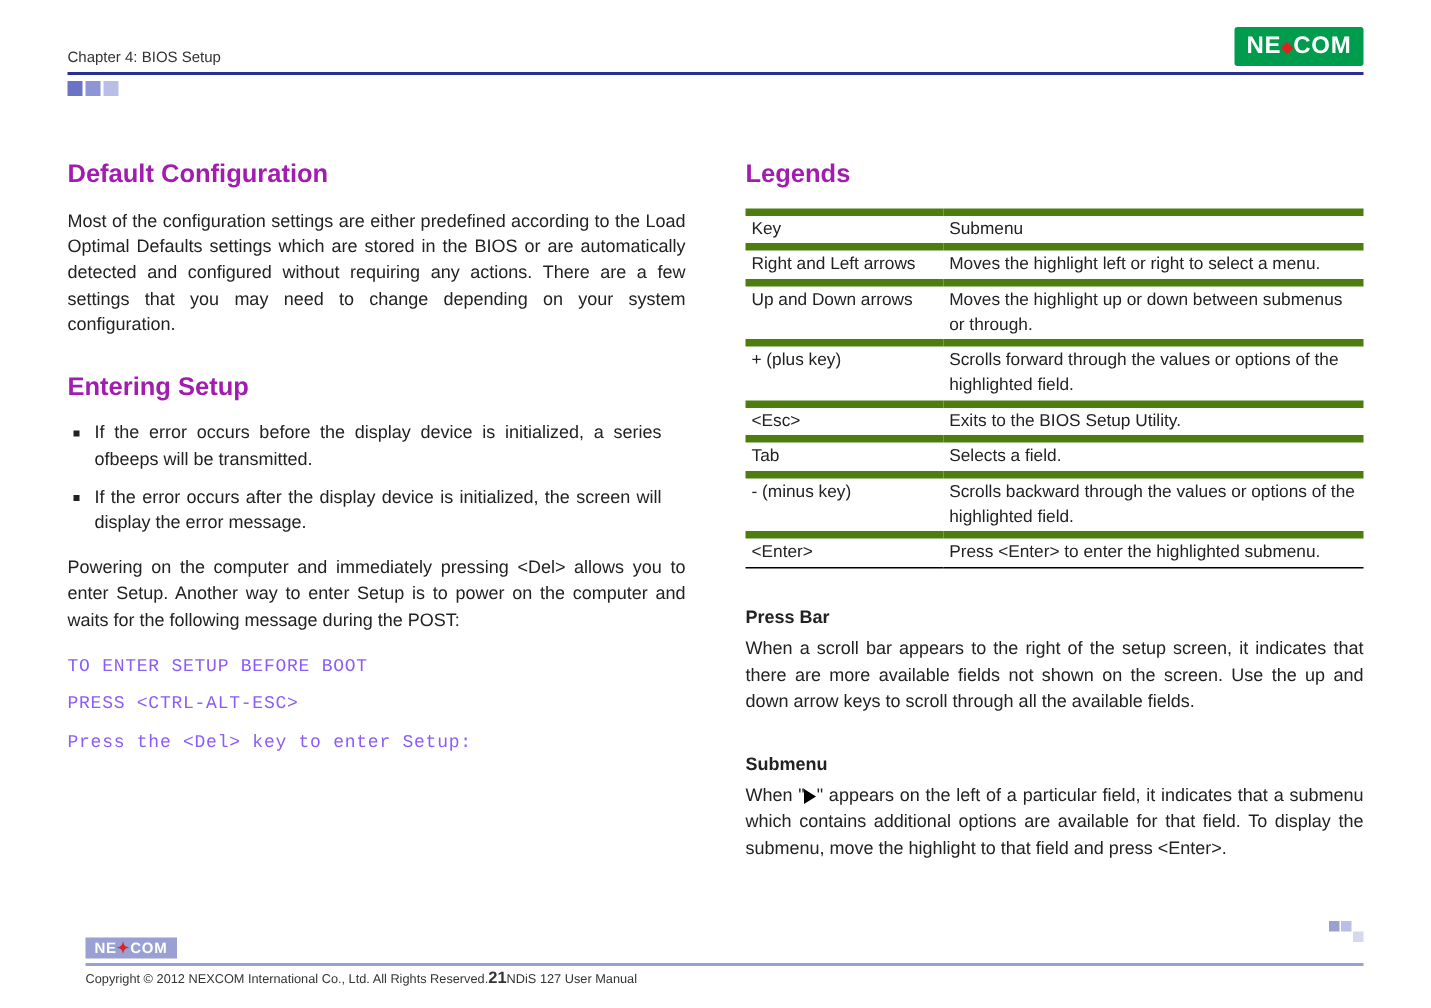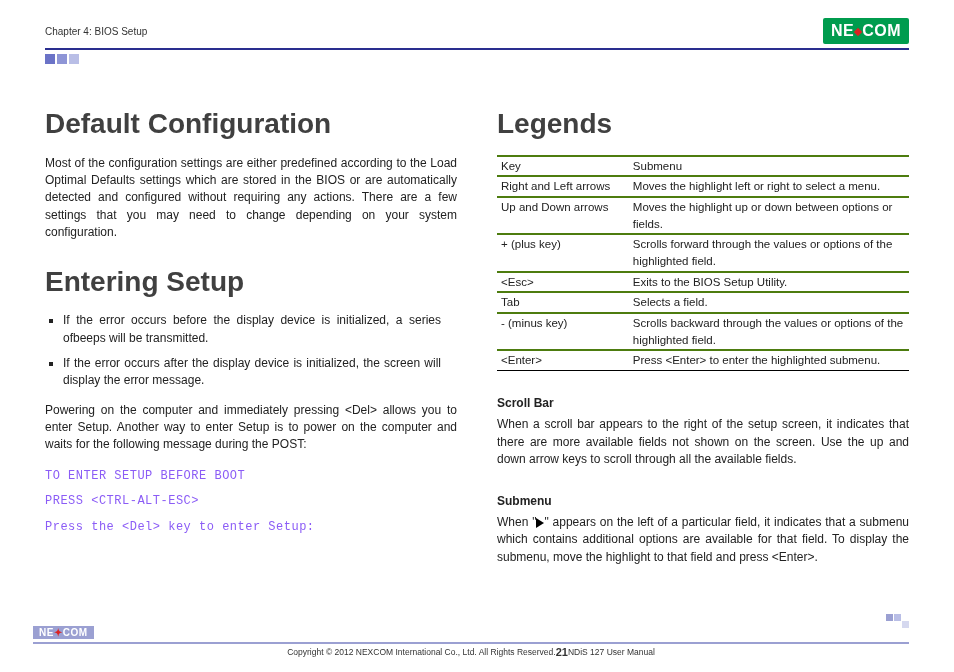--- a/index.html
+++ b/index.html
@@ -8,21 +8,21 @@
     height: 672px;
     background: #fff;
     font-family: "Segoe UI", Arial, sans-serif;
     color: #333;
     position: relative;
     padding: 18px 45px 0 45px;
   }
   .header {
     display: flex;
     justify-content: space-between;
-    align-items: center;
+    align-items: flex-end;
     padding-bottom: 0;
   }
   .chapter-title { font-size: 10px; color: #333; }
   .logo {
     background: #009c4e;
     color: #fff;
     font-weight: bold;
     font-size: 16px;
     padding: 4px 8px;
     letter-spacing: 0.5px;
@@ -51,60 +51,60 @@
   .header-squares span {
     width:10px; height:10px; display:inline-block;
   }
   .sq1{background:#6b73c7;} .sq2{background:#8e95d6;} .sq3{background:#b9bee6;}
   .columns {
     display:flex;
     gap: 40px;
     margin-top: 40px;
   }
   .col { flex:1; font-size: 12px; line-height:1.45; color:#222; }
-  h1 { font-size: 28px; font-weight:bold; margin-bottom:10px; color:#404040;}
+  h1 { font-size: 17px; font-weight:bold; margin-bottom:10px; color:#a21caf;}
   .para { margin-bottom:14px; text-align:justify; }
   ul { margin: 6px 16px 12px 18px; }
   li { margin-bottom:8px; list-style: square; text-align:justify;}
   .mono { font-family: "Courier New", monospace; font-size:12px; color:#8b5cf6; margin-bottom:8px; letter-spacing:0.5px;}
   table.legend {
     width:100%;
     border-collapse: collapse;
     font-size: 11.5px;
     margin-top: 4px;
   }
   table.legend td {
-    border-top:2px solid #4d7c0f;
+    border-top:5px solid #4d7c0f;
     border-bottom:1px solid #000;
     padding: 1px 4px;
     vertical-align: top;
   }
   table.legend td:first-child { width: 32%; }
   .subhead { font-weight:bold; font-size:12px; margin-top:24px; margin-bottom:4px;}
   .tri {
     display:inline-block;
     width:0; height:0;
     border-top:5px solid transparent;
     border-bottom:5px solid transparent;
     border-left:8px solid #000;
     vertical-align: middle;
   }
   .footer {
     position:absolute;
     bottom: 14px;
-    left:33px; right:45px;margin-top:23px;
+    left:57px; right:45px;margin-top:23px;
   }
   .footer-rule { height:2px; background:#9ba0d2; margin-bottom:2px; position:relative;}
   .footer-logo {
     background:#9ba0d2; color:#fff; font-size:10px; font-weight:bold;
     padding:1px 6px; display:inline-block; letter-spacing:0.5px;
     position:relative; top:-2px;
   }
   .footer-line {
-    display:flex; justify-content:center; align-items:center;
+    display:flex; justify-content:flex-start; align-items:center;
     font-size:8.5px; color:#333; margin-top:2px;
   }
   .page-num { font-weight:bold; font-size:11px;}
   .footer-squares { display:flex; gap:1px;}
   .footer-squares span{ width:7px; height:7px; display:inline-block;}
   .fs1{background:#9ba0d2;} .fs2{background:#b9bee6;} .fs3{background:#d5d8ef;}
 </style>
 </head>
 <body>
 
@@ -145,21 +145,21 @@
           <tr>
             <td>Key</td>
             <td>Submenu</td>
           </tr>
       <tr>
             <td>Right and Left arrows</td>
             <td>Moves the highlight left or right to select a menu.</td>
           </tr>
       <tr>
             <td>Up and Down arrows</td>
-            <td>Moves the highlight up or down between options or fields.</td>
+            <td>Moves the highlight up or down between submenus or through.</td>
           </tr>
       <tr>
             <td>+ (plus key)</td>
             <td>Scrolls forward through the values or options of the highlighted field.</td>
           </tr>
       <tr>
             <td>&lt;Esc&gt;</td>
             <td>Exits to the BIOS Setup Utility.</td>
           </tr>
       <tr>
@@ -170,21 +170,21 @@
             <td>- (minus key)</td>
             <td>Scrolls backward through the values or options of the highlighted field.</td>
           </tr>
       <tr>
             <td>&lt;Enter&gt;</td>
             <td>Press &lt;Enter&gt; to enter the highlighted submenu.</td>
           </tr>
     </tbody>
       </table>
 
-    <div class="subhead">Scroll Bar</div>
+    <div class="subhead">Press Bar</div>
     <p class="para">When a scroll bar appears to the right of the setup screen, it indicates that there are more available fields not shown on the screen. Use the up and down arrow keys to scroll through all the available fields.</p>
 
     <div class="subhead">Submenu</div>
     <p class="para">
       <span>When "</span><span class="tri"></span><span>" appears on the left of a particular field, it indicates that a submenu which contains additional options are available for that field. To display the submenu, move the highlight to that field and press &lt;Enter&gt;.</span>
     </p>
   </div>
 </div>
 
 <div class="footer">

